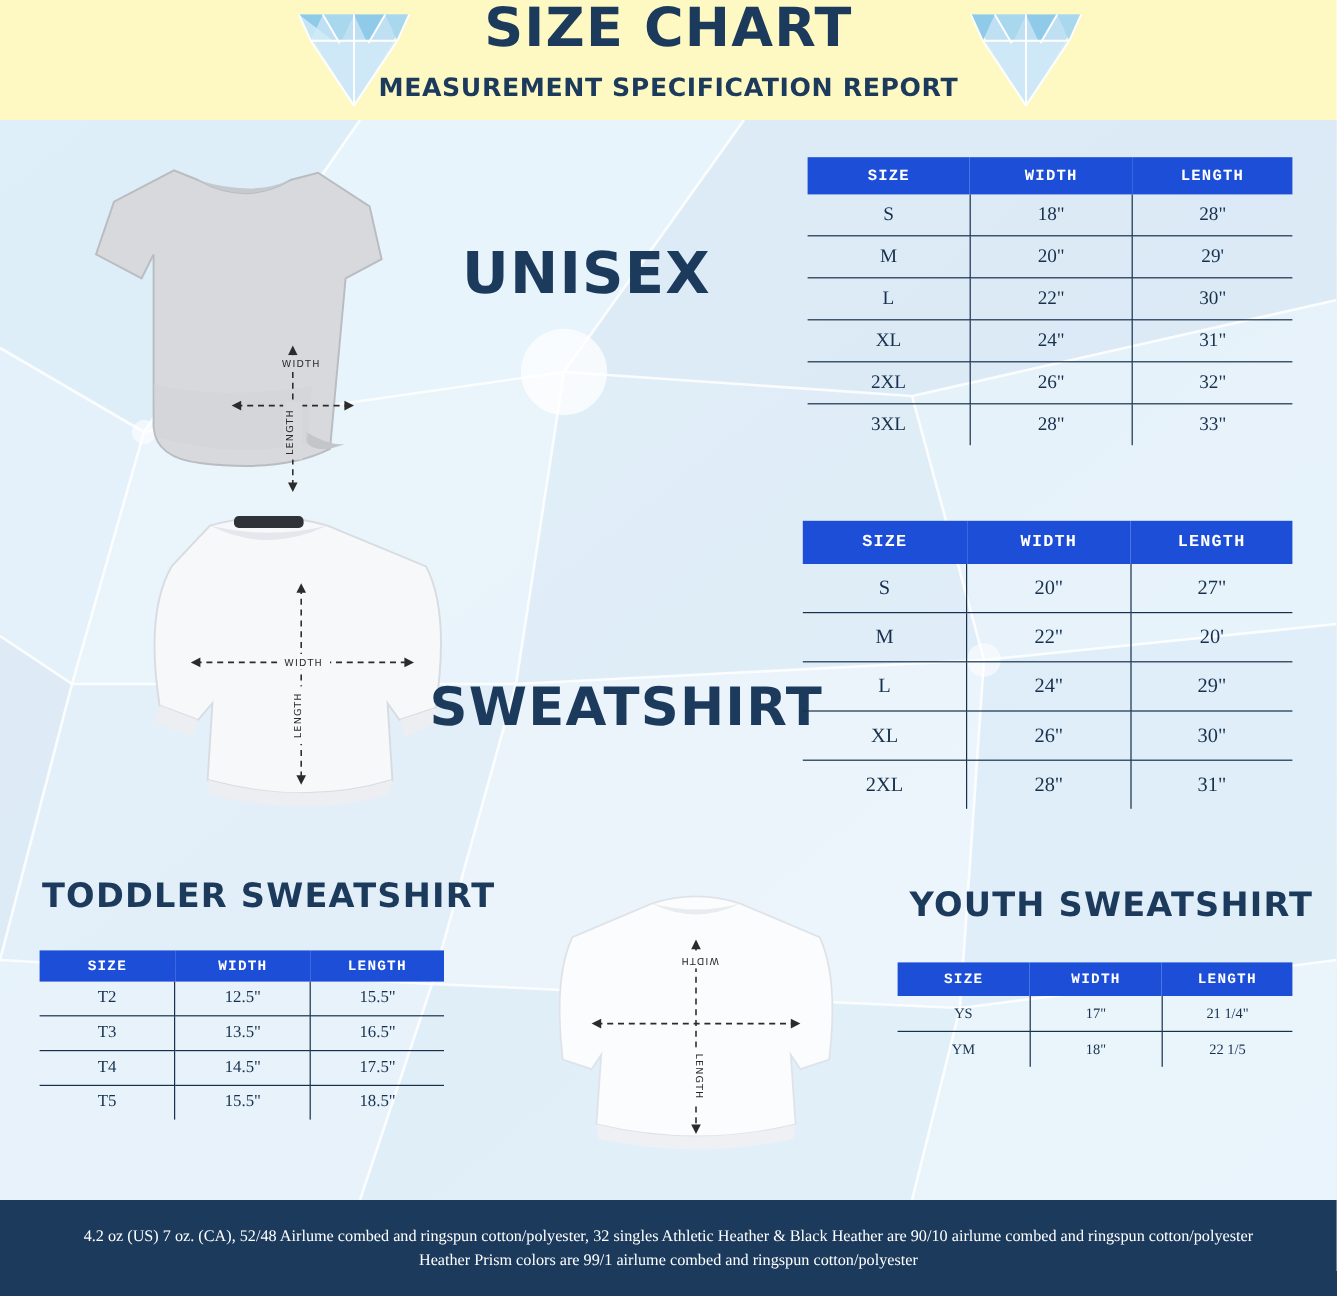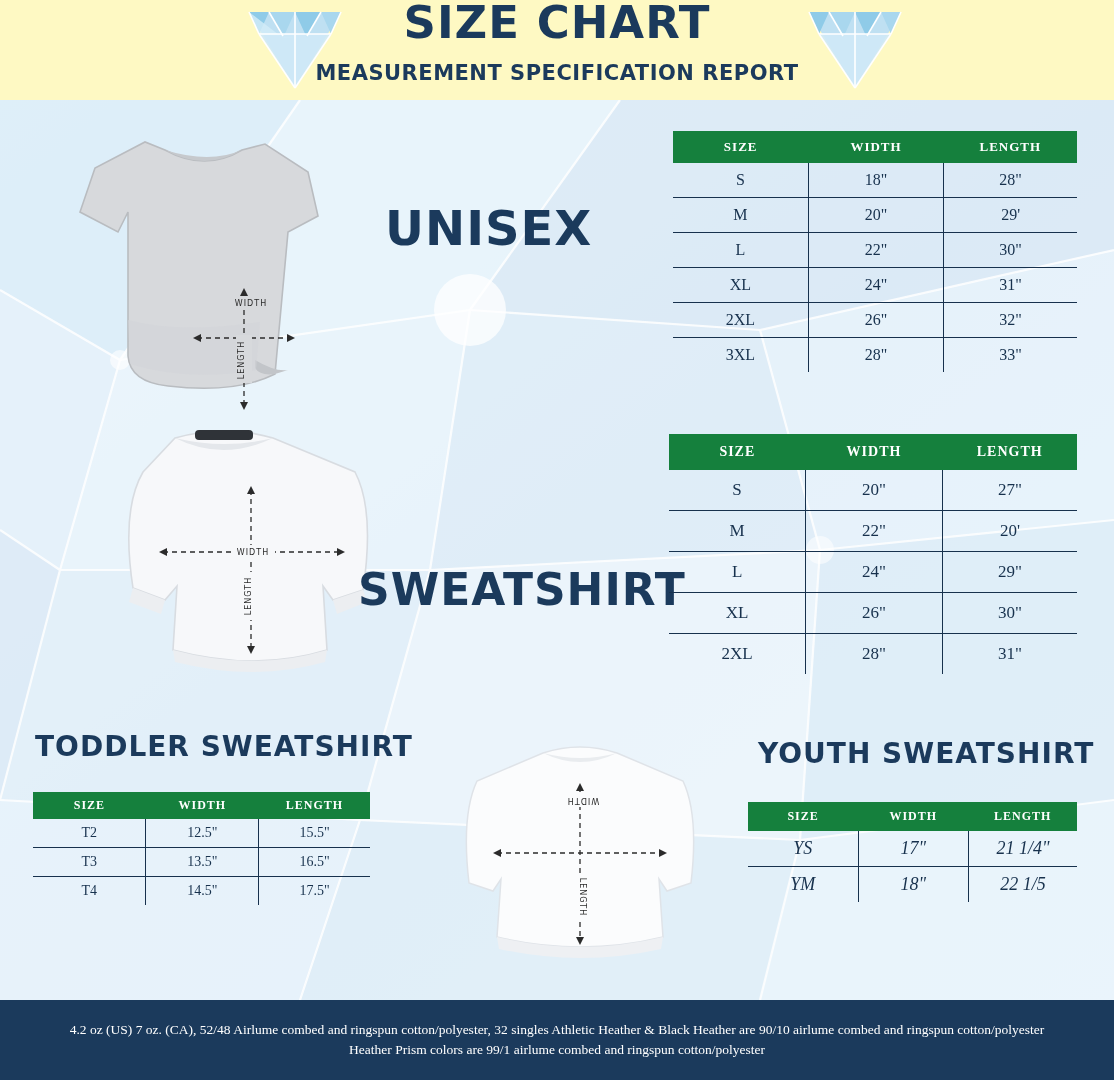--- a/index.html
+++ b/index.html
@@ -102,23 +102,23 @@
     width: 1114px; height: 900px;
     z-index: 3;
   }
 
   
   table.sizetable {
     border-collapse: collapse;
     table-layout: fixed;
   }
   table.sizetable thead th {
-    background: #15803d;
+    background: #1d4ed8;
     color: #ffffff;
-    font-family: Liberation Serif, serif;
+    font-family: Liberation Mono, monospace;
     font-weight: bold;
     letter-spacing: 1px;
     text-align: center;
     border: none;
   }
   table.sizetable tbody td {
     text-align: center;
     font-family: "Liberation Serif", serif;
     color: #17314d;
     border-bottom: 1px solid #17314d;
@@ -139,21 +139,21 @@
   .tbl-sweatshirt tbody td { font-size: 17px; padding: 10px 0; }
 
   
   .tbl-toddler { position: absolute; left: 33px; top: 692px; width: 337px; }
   .tbl-toddler thead th { font-size: 12px; padding: 6px 0; }
   .tbl-toddler tbody td { font-size: 14px; padding: 6px 0; }
 
   
   .tbl-youth { position: absolute; left: 748px; top: 702px; width: 329px; }
   .tbl-youth thead th { font-size: 12px; padding: 7px 0; }
-  .tbl-youth tbody td { font-size: 18px; padding: 7px 0; font-style: italic; }
+  .tbl-youth tbody td { font-size: 12px; padding: 7px 0; }
 
   
   .sect-title {
     position: absolute;
     font-family: "DejaVu Sans", sans-serif;
     font-weight: bold;
     color: #1b3a5c;
     letter-spacing: 1px;
     text-transform: uppercase;
     white-space: nowrap;
@@ -459,20 +459,25 @@
         <tr>
           <td>T3</td>
           <td>13.5"</td>
           <td>16.5"</td>
         </tr>
         <tr>
           <td>T4</td>
           <td>14.5"</td>
           <td>17.5"</td>
         </tr>
+        <tr>
+          <td>T5</td>
+          <td>15.5"</td>
+          <td>18.5"</td>
+        </tr>
       </tbody>
     </table>
 
     <table class="sizetable tbl-youth">
       <thead>
         <tr>
           <th style="width:33.5%">SIZE</th>
           <th style="width:33.5%">WIDTH</th>
           <th style="width:33%">LENGTH</th>
         </tr>

